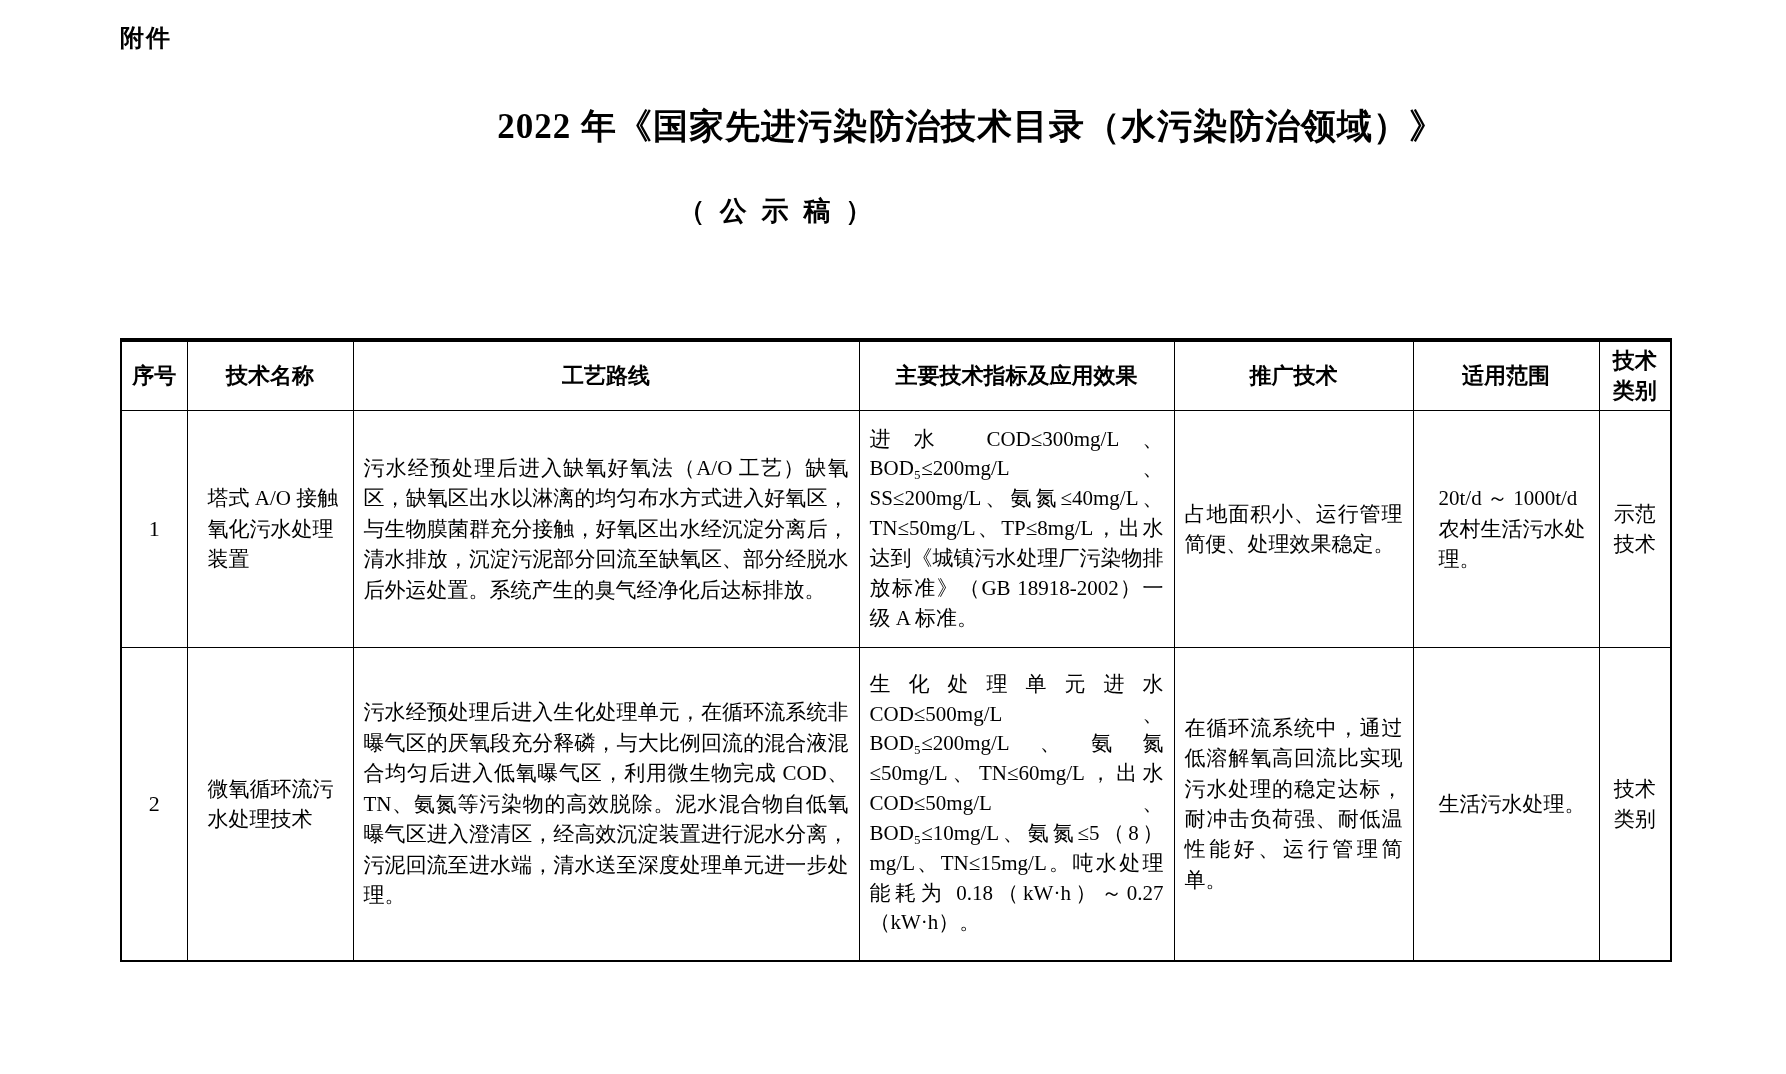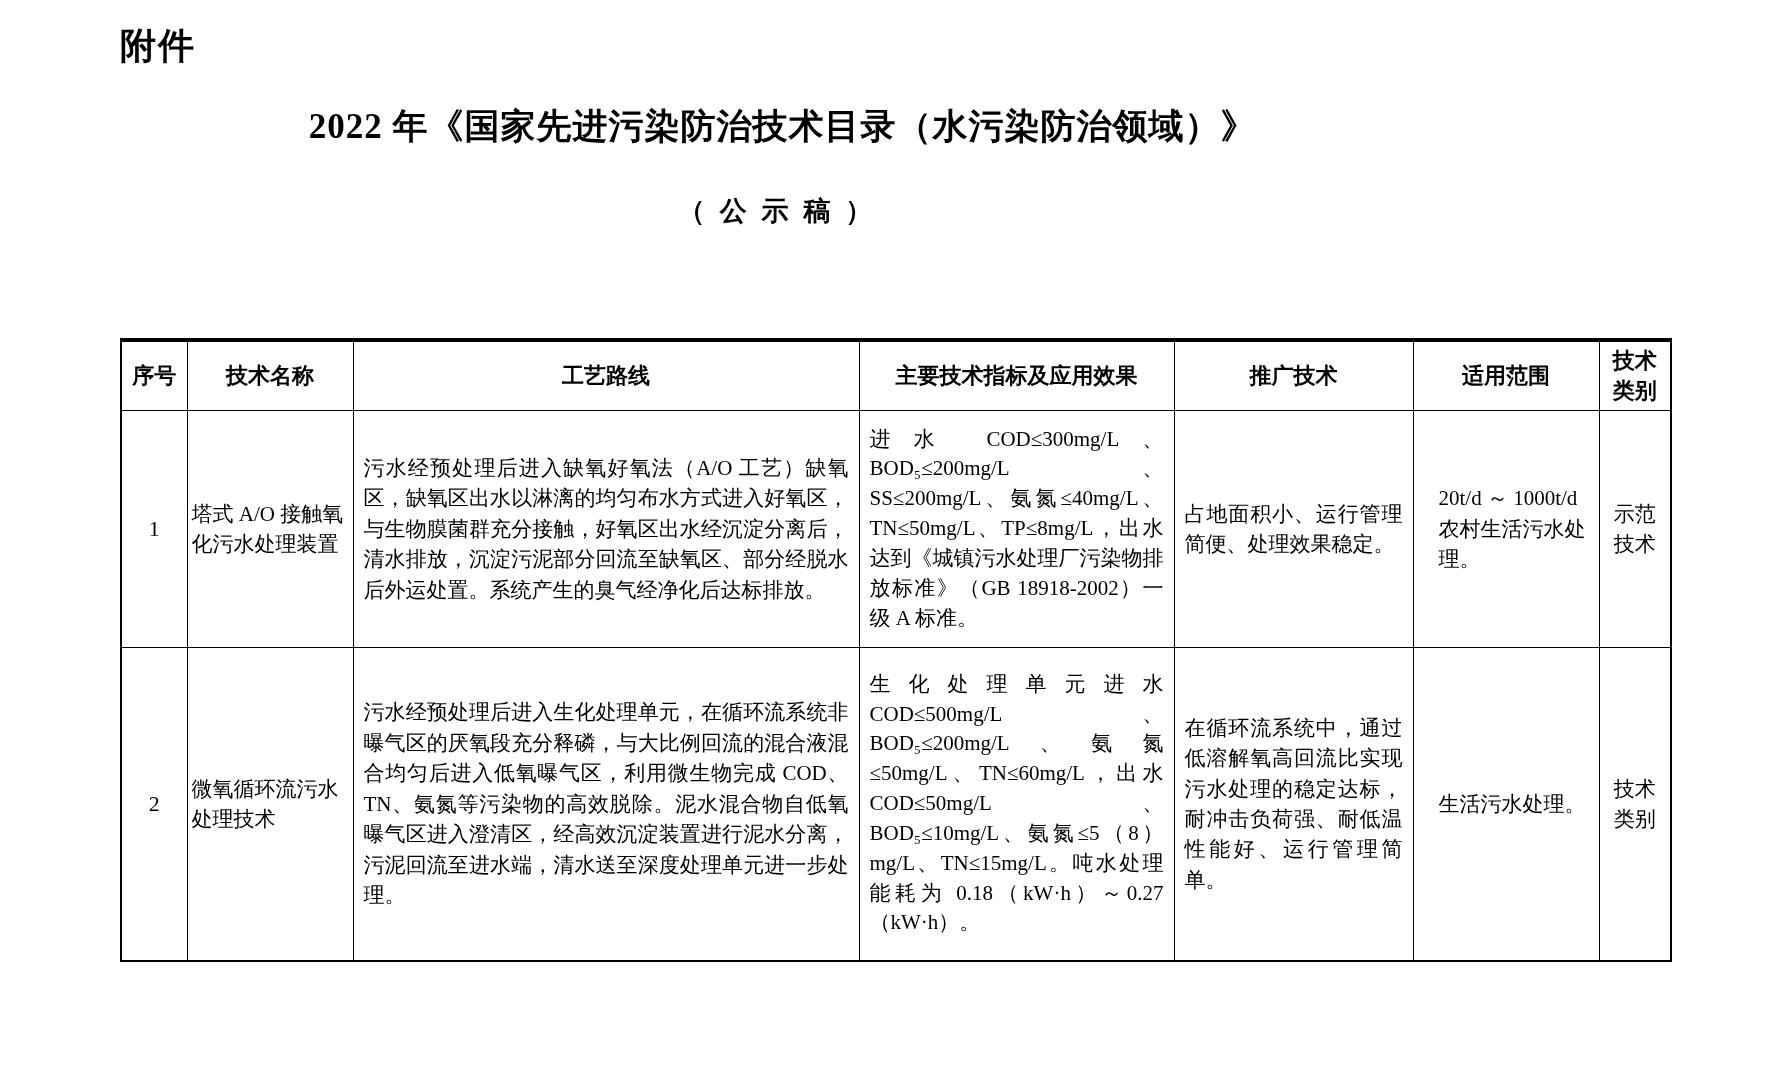--- a/index.html
+++ b/index.html
@@ -14,30 +14,30 @@
     font-family: "Liberation Serif", "DejaVu Serif", serif;
     color: #000;
     position: relative;
   }
   .attachment {
     position: absolute;
     left: 120px;
     top: 22px;
     font-family: "Liberation Sans", "DejaVu Sans", sans-serif;
     font-weight: 700;
-    font-size: 36px;
+    font-size: 24px;
     letter-spacing: 2px;
     text-align: center;
   }
   .title-wrap {
     position: absolute;
     left: 120px;
     top: 103px;
     width: 1325px;
-    text-align: center;
+    text-align: right;
   }
   .doc-title {
     font-size: 35px;
     font-weight: 700;
     letter-spacing: 1px;
     font-family: "Liberation Serif", "DejaVu Serif", serif;
   }
   .subtitle-wrap {
     position: absolute;
     left: 120px;
@@ -85,21 +85,21 @@
     line-height: 1.45;
     vertical-align: middle;
     padding: 10px 10px;
   }
   td.c-index {
     text-align: center;
     font-size: 22px;
   }
   td.c-name {
     text-align: left;
-    padding-left: 4px;
+    padding-left: 20px;
     padding-right: 8px;
   }
   td.c-process, td.c-indicators, td.c-features {
     text-align: justify;
     text-justify: inter-character;
   }
   td.c-indicators {
     padding: 12px 10px;
     line-height: 1.42;
   }

